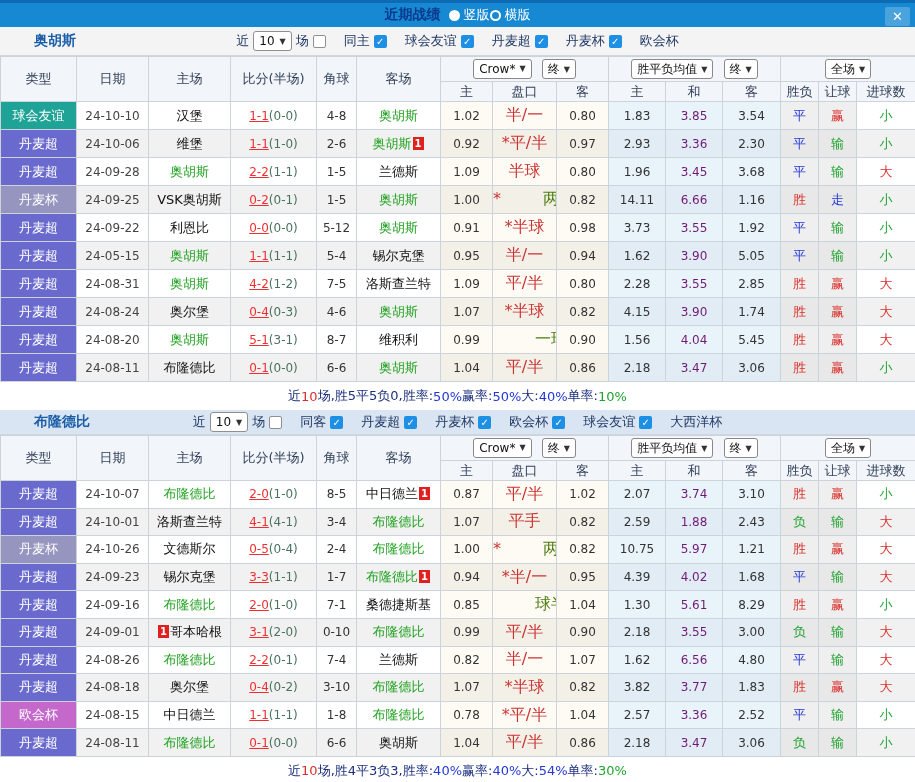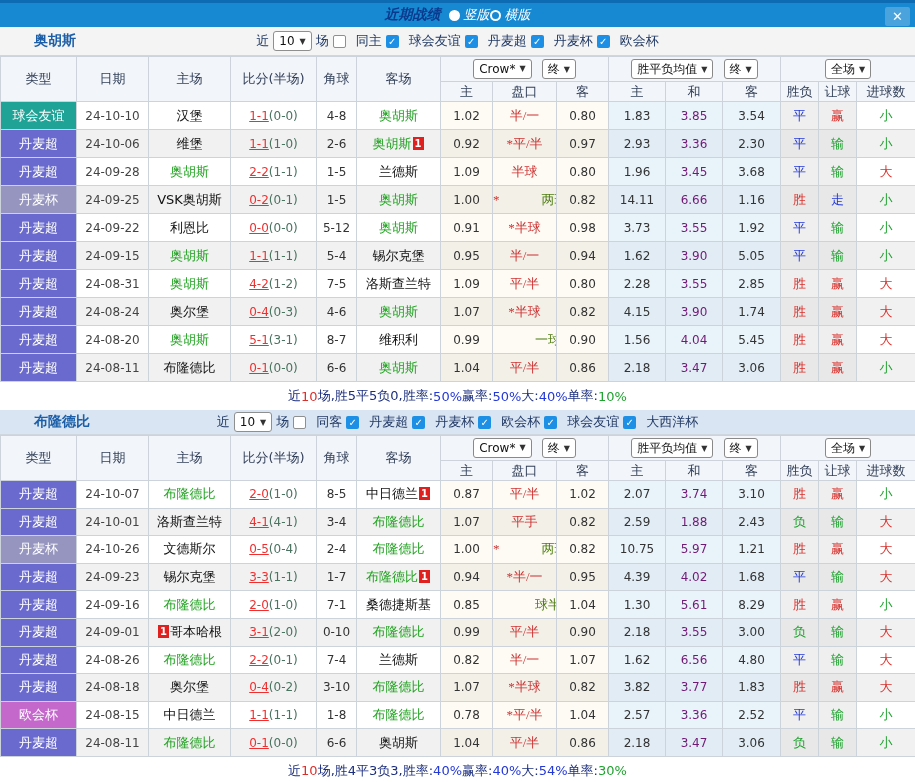--- a/index.html
+++ b/index.html
@@ -1,40 +1,40 @@
 <!DOCTYPE html>
 <html><head>
 <meta charset="utf-8">
 <style>
   html,body{margin:0;padding:0;background:#fff;}
   body{width:915px;height:782px;overflow:hidden;font-family:"DejaVu Sans","Liberation Sans",sans-serif;}
   .window{width:915px;height:782px;}
 
   
   .titlebar{height:27px;background:#1689d2;border-top:3px solid #0d6bb4;box-sizing:border-box;
-            display:flex;position:relative;font-style:italic;}
+            display:flex;position:relative;}
   .titlebar-center{margin:0 auto;display:flex;align-items:center;gap:8px;}
   .win-title{font-weight:bold;color:#0a3a8e;font-size:14px;}
   .radio-opt{display:inline-flex;align-items:center;gap:4px;color:#fff;font-size:13px;}
   .radio-icon{width:11px;height:11px;border:2px solid #fff;border-radius:50%;box-sizing:border-box;display:inline-block;}
   .radio-icon.filled{background:#fff;}
   .close-btn{position:absolute;right:5px;top:4px;width:25px;height:19px;background:#4aa3dc;color:#fff;
              font-weight:bold;text-align:center;line-height:19px;font-size:13px;border-radius:2px;cursor:pointer;}
 
   
   .filterbar{position:relative;display:flex;align-items:center;justify-content:center;
              font-size:13px;color:#223a66;border-bottom:1px solid #cfd6dd;box-sizing:border-box;}
   .section-0 .filterbar{height:29px;background:#f4f4f4;}
   .section-1 .filterbar{height:25px;background:#d9e5f2;}
   .team-name{position:absolute;left:34px;font-weight:bold;color:#1c5fa8;font-size:14px;}
   .filter-controls{display:flex;align-items:center;gap:4px;}
   .select-box{display:inline-flex;align-items:center;gap:5px;background:#fff;border:1px solid #8f8f8f;
               border-radius:3px;padding:0 5px;height:18px;font-size:12px;color:#111;}
   .chev{font-size:8px;color:#333;}
-  .cb-item{display:inline-flex;align-items:center;gap:10px;}
+  .cb-item{display:inline-flex;align-items:center;gap:18px;}
   .cb{width:13px;height:13px;border-radius:2px;box-sizing:border-box;display:inline-flex;
       align-items:center;justify-content:center;flex:none;}
   .cb.checked{background:#1d8fe4;color:#fff;font-size:10px;font-weight:bold;}
   .cb.unchecked{background:#fff;border:1px solid #8f8f8f;}
 
   
   table{border-collapse:collapse;table-layout:fixed;width:915px;}
   th,td{border:1px solid #ccd3da;text-align:center;overflow:hidden;white-space:nowrap;padding:0;}
   thead th{background:#f2f5f9;font-weight:normal;color:#33415a;font-size:13px;}
   .hdr-row1 th{height:24px;}
@@ -49,21 +49,21 @@
   td.wdl{background:#e9f3fa;}            tbody tr:nth-child(even) td.wdl{background:#e1ecf5;}
   td.resc{background:#efefef;}           tbody tr:nth-child(even) td.resc{background:#e8e8e8;}
   td.type-cell{color:#fff;font-size:13px;}
   td.team-cell{font-size:13px;color:#111;}
   .team-green{color:#1fa11f;}
   .red-card-badge{display:inline-block;background:#e01f1f;color:#fff;font-size:10px;font-weight:bold;
                   width:11px;height:13px;line-height:13px;margin:0 1px;vertical-align:1px;}
   td.date-cell{color:#444;}
   .score-main{color:#ef2f2f;text-decoration:underline;}
   .score-half{color:#4a7360;}
-  td.hc-cell{font-size:13px;font-family:Liberation Serif, serif;}
+  td.hc-cell{font-size:16px;}
   .hc-red{color:#cc3333;} .hc-blue{color:#4d7c0f;padding-left:42px;} .hc-star{color:#cc3333;}
   td.d-col{color:#701a75;}
   td.res-word{font-size:13px;}
   .c-red{color:#d9302c;} .c-green{color:#1fa32f;} .c-blue{color:#2338d8;} .c-navy{color:#1c2f7d;}
 
   
   .summary{height:28px;display:flex;align-items:center;justify-content:center;font-size:13px;background:#fff;}
 </style>
 </head>
 <body>
@@ -263,21 +263,21 @@
               <td class="crow">0.98</td>
               <td class="wdl">3.73</td>
               <td class="wdl d-col">3.55</td>
               <td class="wdl">1.92</td>
               <td class="resc res-word c-blue">平</td>
               <td class="resc res-word c-green">输</td>
               <td class="res-word c-green">小</td>
             </tr>
             <tr>
               <td class="type-cell" style="background: rgb(106, 106, 206);">丹麦超</td>
-              <td class="date-cell">24-09-15</td>
+              <td class="date-cell">24-05-15</td>
               <td class="team-cell"><span class="team-green">奥胡斯</span></td>
               <td><span class="score-main">1-1</span><span class="score-half">(1-1)</span></td>
               <td>5-4</td>
               <td class="team-cell"><span>锡尔克堡</span></td>
               <td class="crow">0.95</td>
               <td class="crow hc-cell hc-red">半/一</td>
               <td class="crow">0.94</td>
               <td class="wdl">1.62</td>
               <td class="wdl d-col">3.90</td>
               <td class="wdl">5.05</td>

